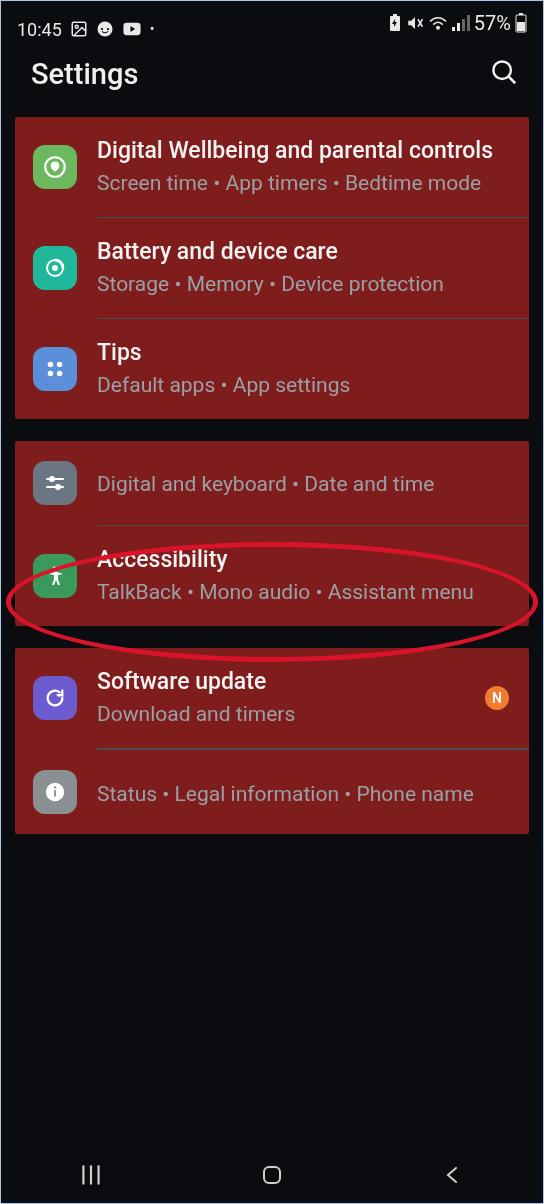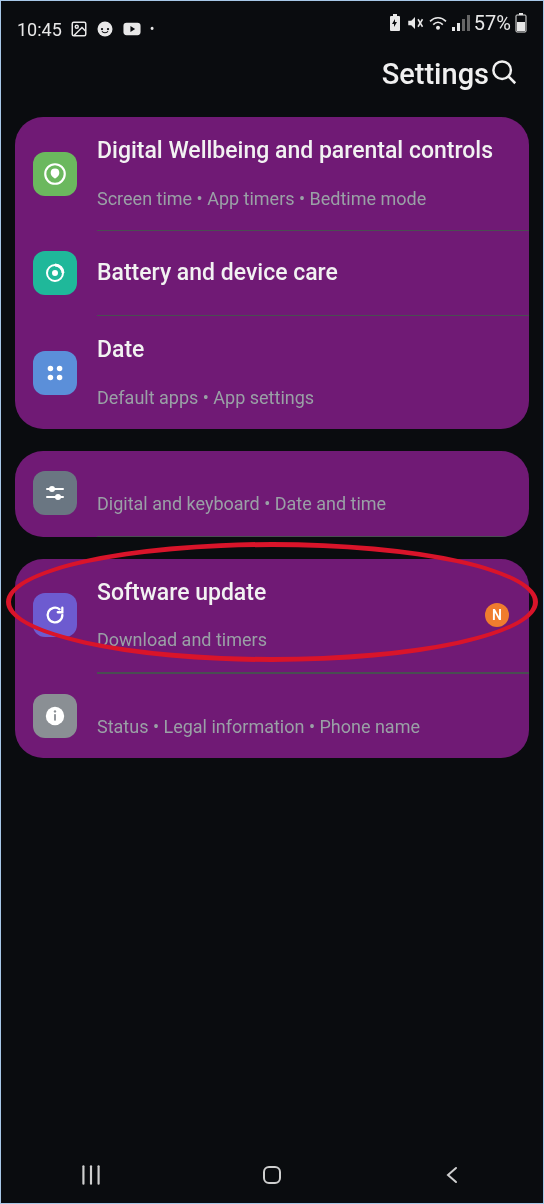--- a/index.html
+++ b/index.html
@@ -21,29 +21,29 @@
     padding: 10px 16px 4px 16px;
     height: 38px;
     font-size: 18px;
   }
   .statusbar .left { display: flex; align-items: center; gap: 8px; margin-top: 12px; }
   .statusbar .right { display: flex; align-items: center; gap: 4px; }
   .sb-icon { display: inline-flex; align-items: center; justify-content: center; }
   
   .header {
     display: flex;
-    justify-content: flex-end;
+    justify-content: space-between;
     align-items: center;
     padding: 18px 24px 26px 30px;
   }
   .header h1 { font-size: 29px; font-weight: 500; color: #f0f0f0; }
   
   .group {
-    background: #701a75;
-    border-radius: 28px;
+    background: #7f1d1d;
+    border-radius: 2px;
     margin: 0 14px 22px 14px;
     overflow: hidden;
     position: relative;
   }
   .item {
     display: flex;
     align-items: center;
     padding: 20px 20px 20px 18px;
     position: relative;
   }
@@ -59,21 +59,21 @@
     height: 44px;
     border-radius: 12px;
     display: flex;
     align-items: center;
     justify-content: center;
     flex-shrink: 0;
     margin-right: 20px;
   }
   .item-body { flex: 1; min-width: 0; }
   .item-title { font-size: 23px; font-weight: 500; color: #f2f2f2; line-height: 1.25; }
-  .item-sub { font-size: 18px; color: #9aa0a6; margin-top: 21px; line-height: 1.3; }
+  .item-sub { font-size: 21px; color: #9aa0a6; margin-top: 4px; line-height: 1.3; }
   .badge-n {
     width: 24px; height: 24px; border-radius: 50%;
     background: #f07c2e; color: #fff; font-size: 14px; font-weight: 600;
     display: flex; align-items: center; justify-content: center;
     margin-left: 8px;
   }
   
   .highlight {
     position: absolute;
     border: 5px solid #d9142a;
@@ -190,54 +190,67 @@
   <div class="item">
     <div class="icon-wrap" style="background:#1fb89a;">
       <svg width="24" height="24" viewBox="0 0 24 24" fill="none" stroke="#fff" stroke-width="2">
           <circle cx="12" cy="12" r="8"></circle>
           <path d="M12 4a8 8 0 0 1 8 8" stroke-width="3"></path>
           <circle cx="12" cy="12" r="2" fill="#fff"></circle>
         </svg>
     </div>
     <div class="item-body">
       <div class="item-title">Battery and device care</div>
+      <div class="item-sub">Storage  •  Memory  •  Device protection</div>
     </div>
   </div>
   <div class="divider"></div>
   <div class="item">
     <div class="icon-wrap" style="background:#5b8fd9;">
       <svg width="22" height="22" viewBox="0 0 24 24" fill="#fff">
           <circle cx="7" cy="7" r="3"></circle>
           <circle cx="17" cy="7" r="3"></circle>
           <circle cx="7" cy="17" r="3"></circle>
           <circle cx="17" cy="17" r="3"></circle>
         </svg>
     </div>
     <div class="item-body">
-      <div class="item-title">Date</div>
+      <div class="item-title">Tips</div>
       <div class="item-sub">Default apps  •  App settings</div>
     </div>
   </div>
 </div>
 
 <div class="group" style="position:relative;">
   <div class="item">
     <div class="icon-wrap" style="background:#6a7682;">
       <svg width="24" height="24" viewBox="0 0 24 24" fill="none" stroke="#fff" stroke-width="2" stroke-linecap="round">
           <line x1="4" y1="8" x2="20" y2="8"></line>
           <circle cx="9" cy="8" r="2" fill="#fff"></circle>
           <line x1="4" y1="16" x2="20" y2="16"></line>
           <circle cx="15" cy="16" r="2" fill="#fff"></circle>
         </svg>
     </div>
     <div class="item-body">
       <div class="item-sub">Digital and keyboard  •  Date and time</div>
     </div>
   </div>
   <div class="divider"></div>
+  <div class="item">
+    <div class="icon-wrap" style="background:#3a9a5e;">
+      <svg width="24" height="24" viewBox="0 0 24 24" fill="#fff">
+          <circle cx="12" cy="5" r="2.5"></circle>
+          <path d="M12 8l-6 2 5 1v4l-2 6h2l2-5 2 5h2l-2-6v-4l5-1-6-2z"></path>
+        </svg>
+    </div>
+    <div class="item-body">
+      <div class="item-title">Accessibility</div>
+      <div class="item-sub">TalkBack  •  Mono audio  •  Assistant menu</div>
+    </div>
+  </div>
 </div>
 
 <div class="group">
   <div class="item">
     <div class="icon-wrap" style="background:#6d5bd0;">
       <svg width="22" height="22" viewBox="0 0 24 24" fill="none" stroke="#fff" stroke-width="2.5" stroke-linecap="round">
           <path d="M20 12a8 8 0 1 1-3-6.2"></path>
           <polyline points="20 4 20 9 15 9"></polyline>
         </svg>
     </div>

